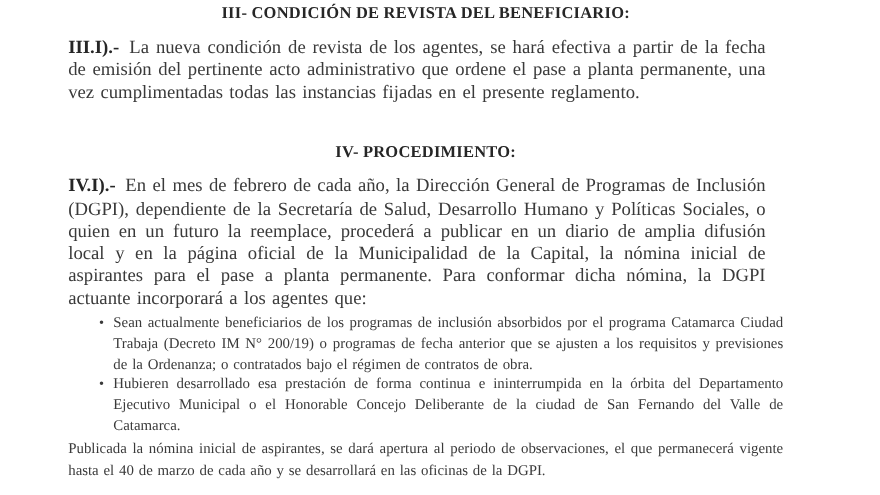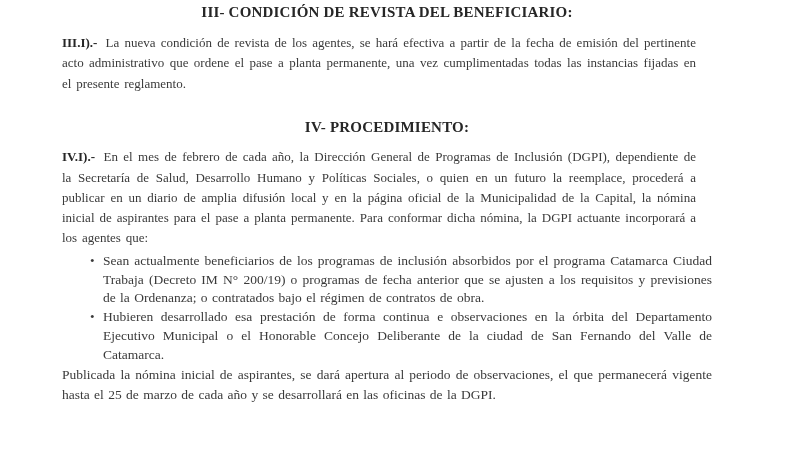--- a/index.html
+++ b/index.html
@@ -25,25 +25,25 @@
   .section-heading {
     margin: 0;
     font-size: 15px;
     line-height: 18px;
     font-weight: bold;
     text-align: center;
     color: #262626;
     letter-spacing: 0.2px;
   }
   .section-heading.second {
-    margin-top: 24px;
+    margin-top: 36px;
   }
   .clause {
     margin: 12px 16px 0 0;
-    font-size: 13px;
+    font-size: 17px;
     line-height: 20.4px;
     text-align: justify;
     word-spacing: 1.5px;
   }
   .clause.iv {
     margin-top: 11px;
     line-height: 20.3px;
   }
   .clause-label {
     font-weight: bold;
@@ -87,18 +87,18 @@
   <h1 class="section-heading">III- CONDICIÓN DE REVISTA DEL BENEFICIARIO:</h1>
 
   <p class="clause"><span class="clause-label">III.I).-</span> <span>La nueva condición de revista de los agentes, se hará efectiva a partir de la fecha de emisión del pertinente acto administrativo que ordene el pase a planta permanente, una vez cumplimentadas todas las instancias fijadas en el presente reglamento.</span></p>
 
   <h2 class="section-heading second">IV- PROCEDIMIENTO:</h2>
 
   <p class="clause iv"><span class="clause-label">IV.I).-</span> <span>En el mes de febrero de cada año, la Dirección General de Programas de Inclusión (DGPI), dependiente de la Secretaría de Salud, Desarrollo Humano y Políticas Sociales, o quien en un futuro la reemplace, procederá a publicar en un diario de amplia difusión local y en la página oficial de la Municipalidad de la Capital, la nómina inicial de aspirantes para el pase a planta permanente.  Para conformar dicha nómina, la DGPI actuante incorporará a los agentes que:</span></p>
 
   <ul class="bullet-list">
     <li>Sean actualmente beneficiarios de los programas de inclusión absorbidos por el programa Catamarca Ciudad Trabaja (Decreto IM N° 200/19) o programas de fecha anterior que se ajusten a los requisitos y previsiones de la Ordenanza; o contratados bajo el régimen de contratos de obra.</li>
-    <li>Hubieren desarrollado esa prestación de forma continua e observaciones en la órbita del Departamento Ejecutivo Municipal o el Honorable Concejo Deliberante de la ciudad de San Fernando del Valle de Catamarca.</li>
+    <li>Hubieren desarrollado esa prestación de forma continua e ininterrumpida en la órbita del Departamento Ejecutivo Municipal o el Honorable Concejo Deliberante de la ciudad de San Fernando del Valle de Catamarca.</li>
   </ul>
 
-  <p class="closing">Publicada la nómina inicial de aspirantes, se dará apertura al periodo de observaciones, el que permanecerá vigente hasta el 25 de marzo de cada año y se desarrollará en las oficinas de la DGPI.</p>
+  <p class="closing">Publicada la nómina inicial de aspirantes, se dará apertura al periodo de observaciones, el que permanecerá vigente hasta el 40 de marzo de cada año y se desarrollará en las oficinas de la DGPI.</p>
 
 </div>
 
 </body></html>

